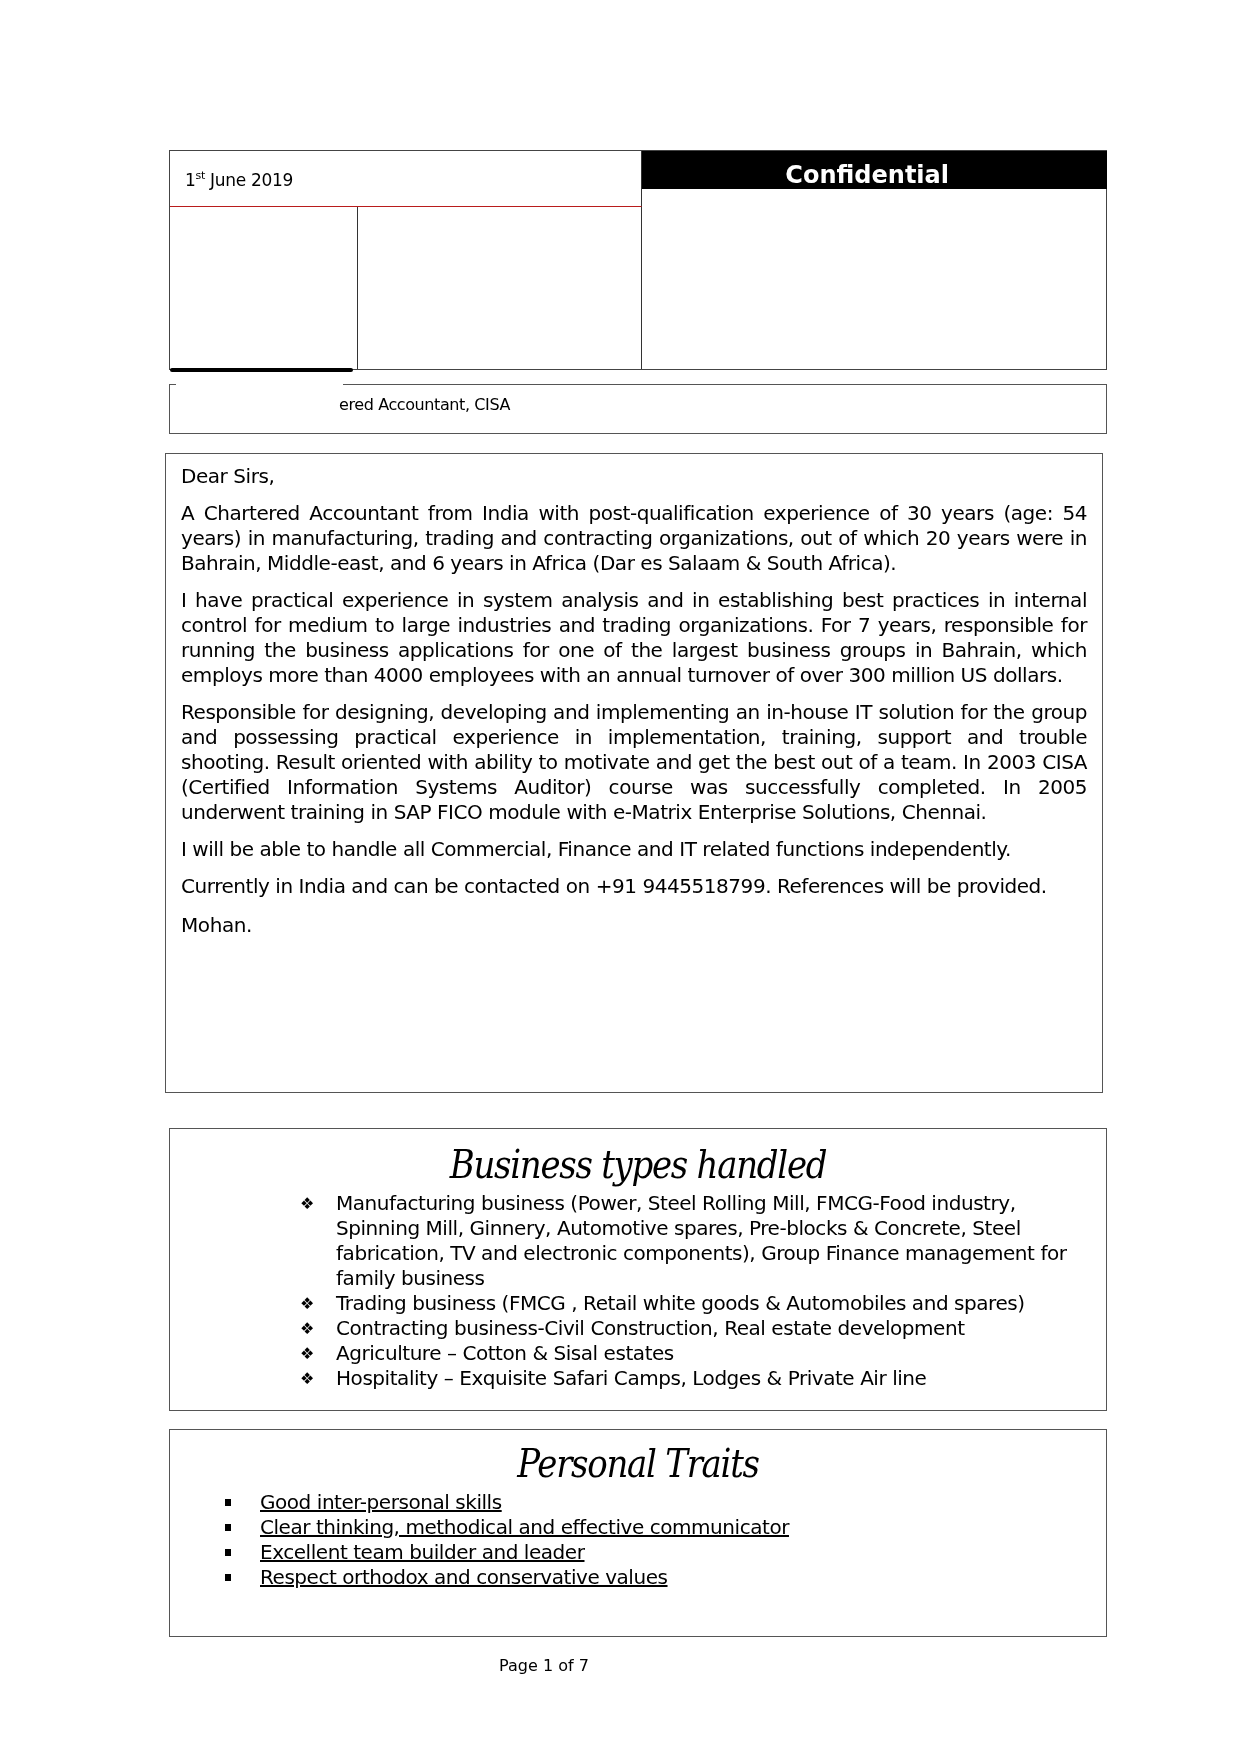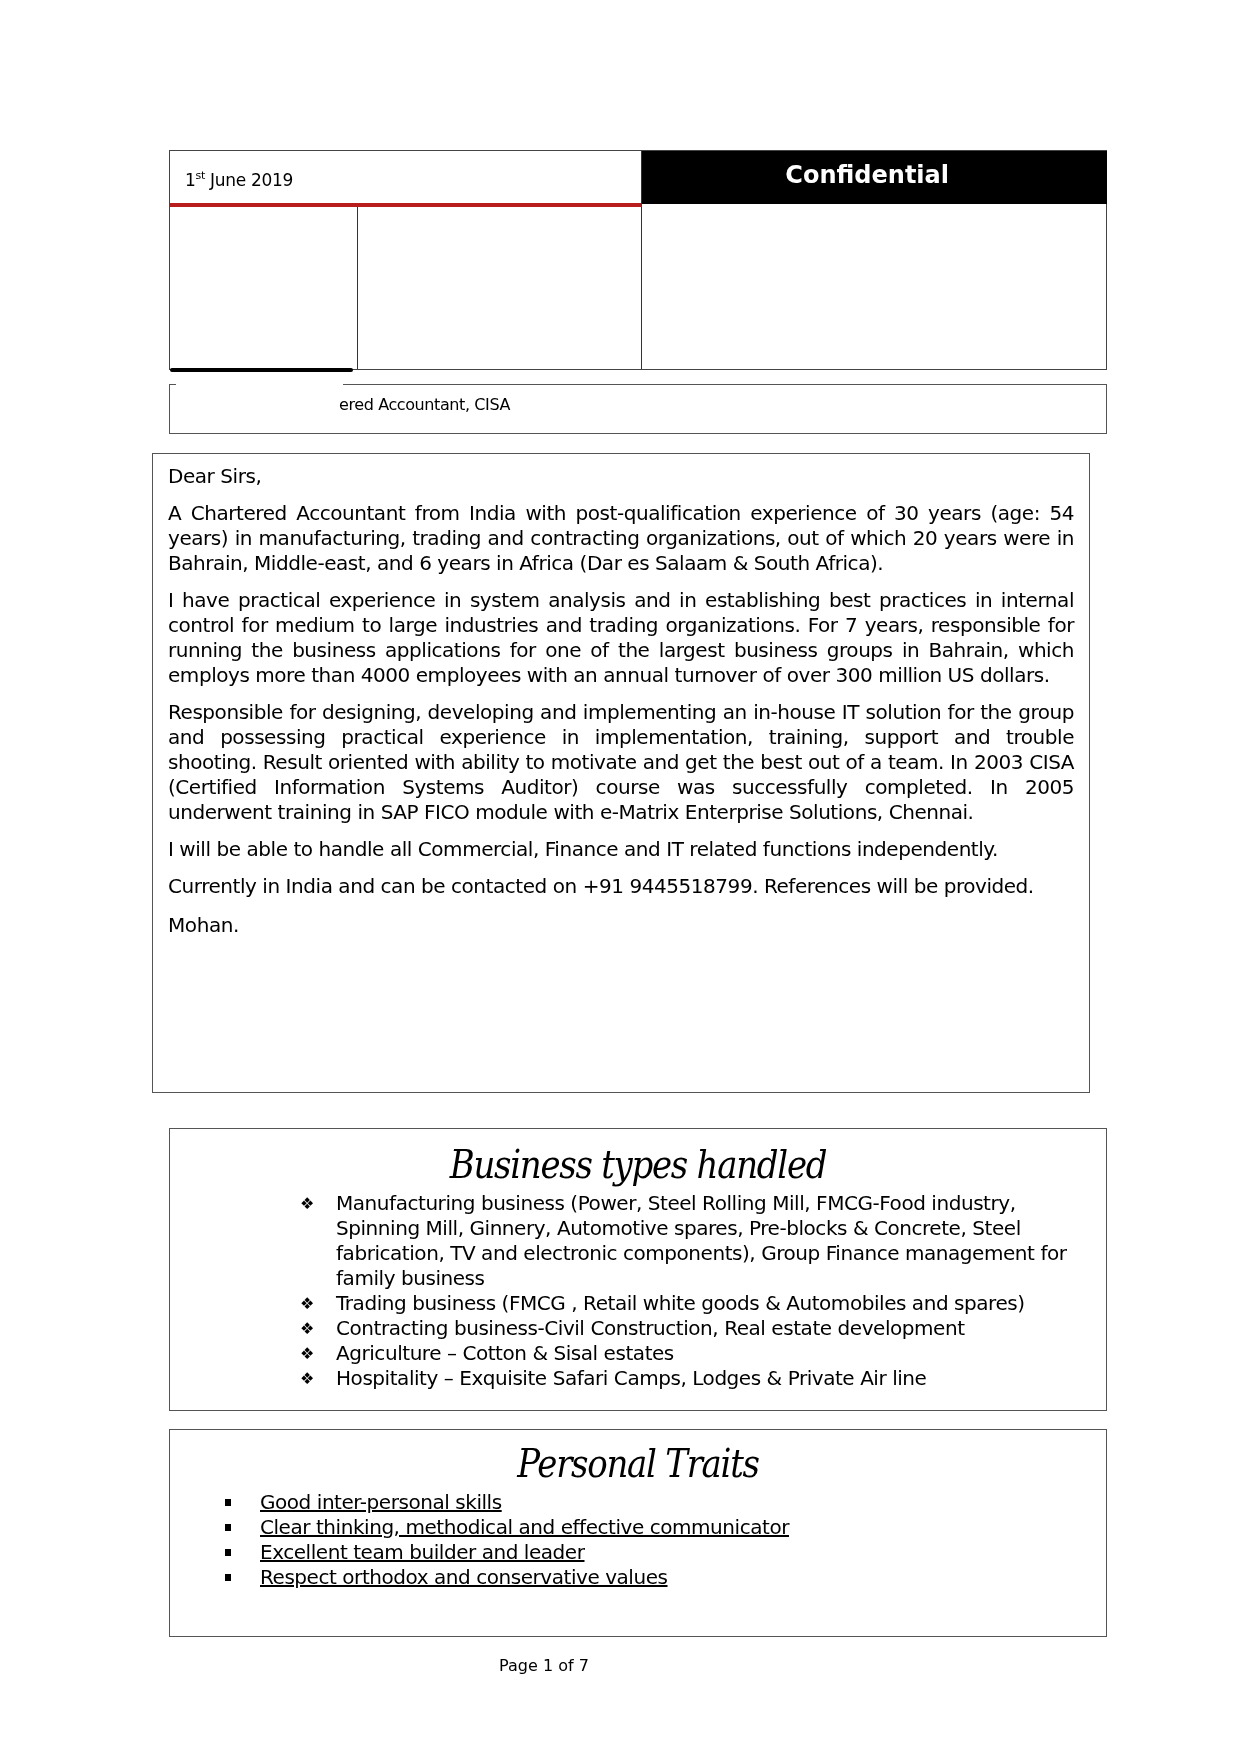--- a/index.html
+++ b/index.html
@@ -2,37 +2,37 @@
 <html><head>
 <meta charset="utf-8">
 <style>
   html, body { margin: 0; padding: 0; background: #ffffff; }
   body { width: 1241px; height: 1754px; position: relative; overflow: hidden;
          font-family: "DejaVu Sans", sans-serif; color: #000; }
   .abs { position: absolute; box-sizing: border-box; }
 
   
   .hdr { left: 169px; top: 150px; width: 938px; height: 220px; border: 1px solid #444; }
-  .date-cell { left: 0; top: 0; width: 472px; height: 56px; border-right: 1px solid #333; border-bottom: 4px solid #b91c1c; }
+  .date-cell { left: 0; top: 0; width: 472px; height: 56px; border-right: 1px solid #333; border-bottom: 1px solid #b91c1c; }
   .date-text { position: absolute; left: 15px; top: 18px; font-size: 17px; letter-spacing: -0.3px; }
   .date-text sup { font-size: 11px; }
-  .conf-cell { left: 472px; top: 0; width: 465px; height: 53px; background: #000; }
+  .conf-cell { left: 472px; top: 0; width: 465px; height: 38px; background: #000; }
   .conf-text { position: absolute; right: 158px; top: 10px; color: #fff; font-weight: bold; font-size: 24px; }
   .photo-a { left: 0; top: 56px; width: 188px; height: 162px; border-right: 1px solid #333; }
   .photo-b { left: 188px; top: 56px; width: 284px; height: 162px; border-right: 1px solid #333; }
   .photo-c { left: 472px; top: 56px; width: 465px; height: 162px; }
   .ink-line { left: 170px; top: 368px; width: 183px; height: 4px; background: #000; border-radius: 2px; }
 
   
   .titlebox { left: 169px; top: 384px; width: 938px; height: 50px; border: 1px solid #555; }
   .title-mask2 { left: 6px; top: -1px; width: 167px; height: 40px; background: #fff; }
   .title-text { position: absolute; left: 169px; top: 10px; font-size: 16px; letter-spacing: -0.4px; }
 
   
-  .letter { left: 152px; top: 453px; width: 938px; height: 640px; border: 1px solid #555; padding: 10px 15px; }
+  .letter { left: 165px; top: 453px; width: 938px; height: 640px; border: 1px solid #555; padding: 10px 15px; }
   .letter p { margin: 0 0 12px 0; font-size: 20px; line-height: 25px; text-align: justify; letter-spacing: -0.45px; }
   .letter .greet { margin-bottom: 12px; }
   .sign { margin-top: 14px; font-size: 20px; line-height: 25px; letter-spacing: -0.4px; }
 
   
   .section { left: 169px; width: 938px; border: 1px solid #555; }
   .biz { top: 1128px; height: 283px; }
   .traits { top: 1429px; height: 208px; }
   .sec-title { text-align: center; font-family: "DejaVu Serif", serif; font-style: italic;
                font-size: 40px; letter-spacing: -1.5px; transform: scaleX(0.85); }

